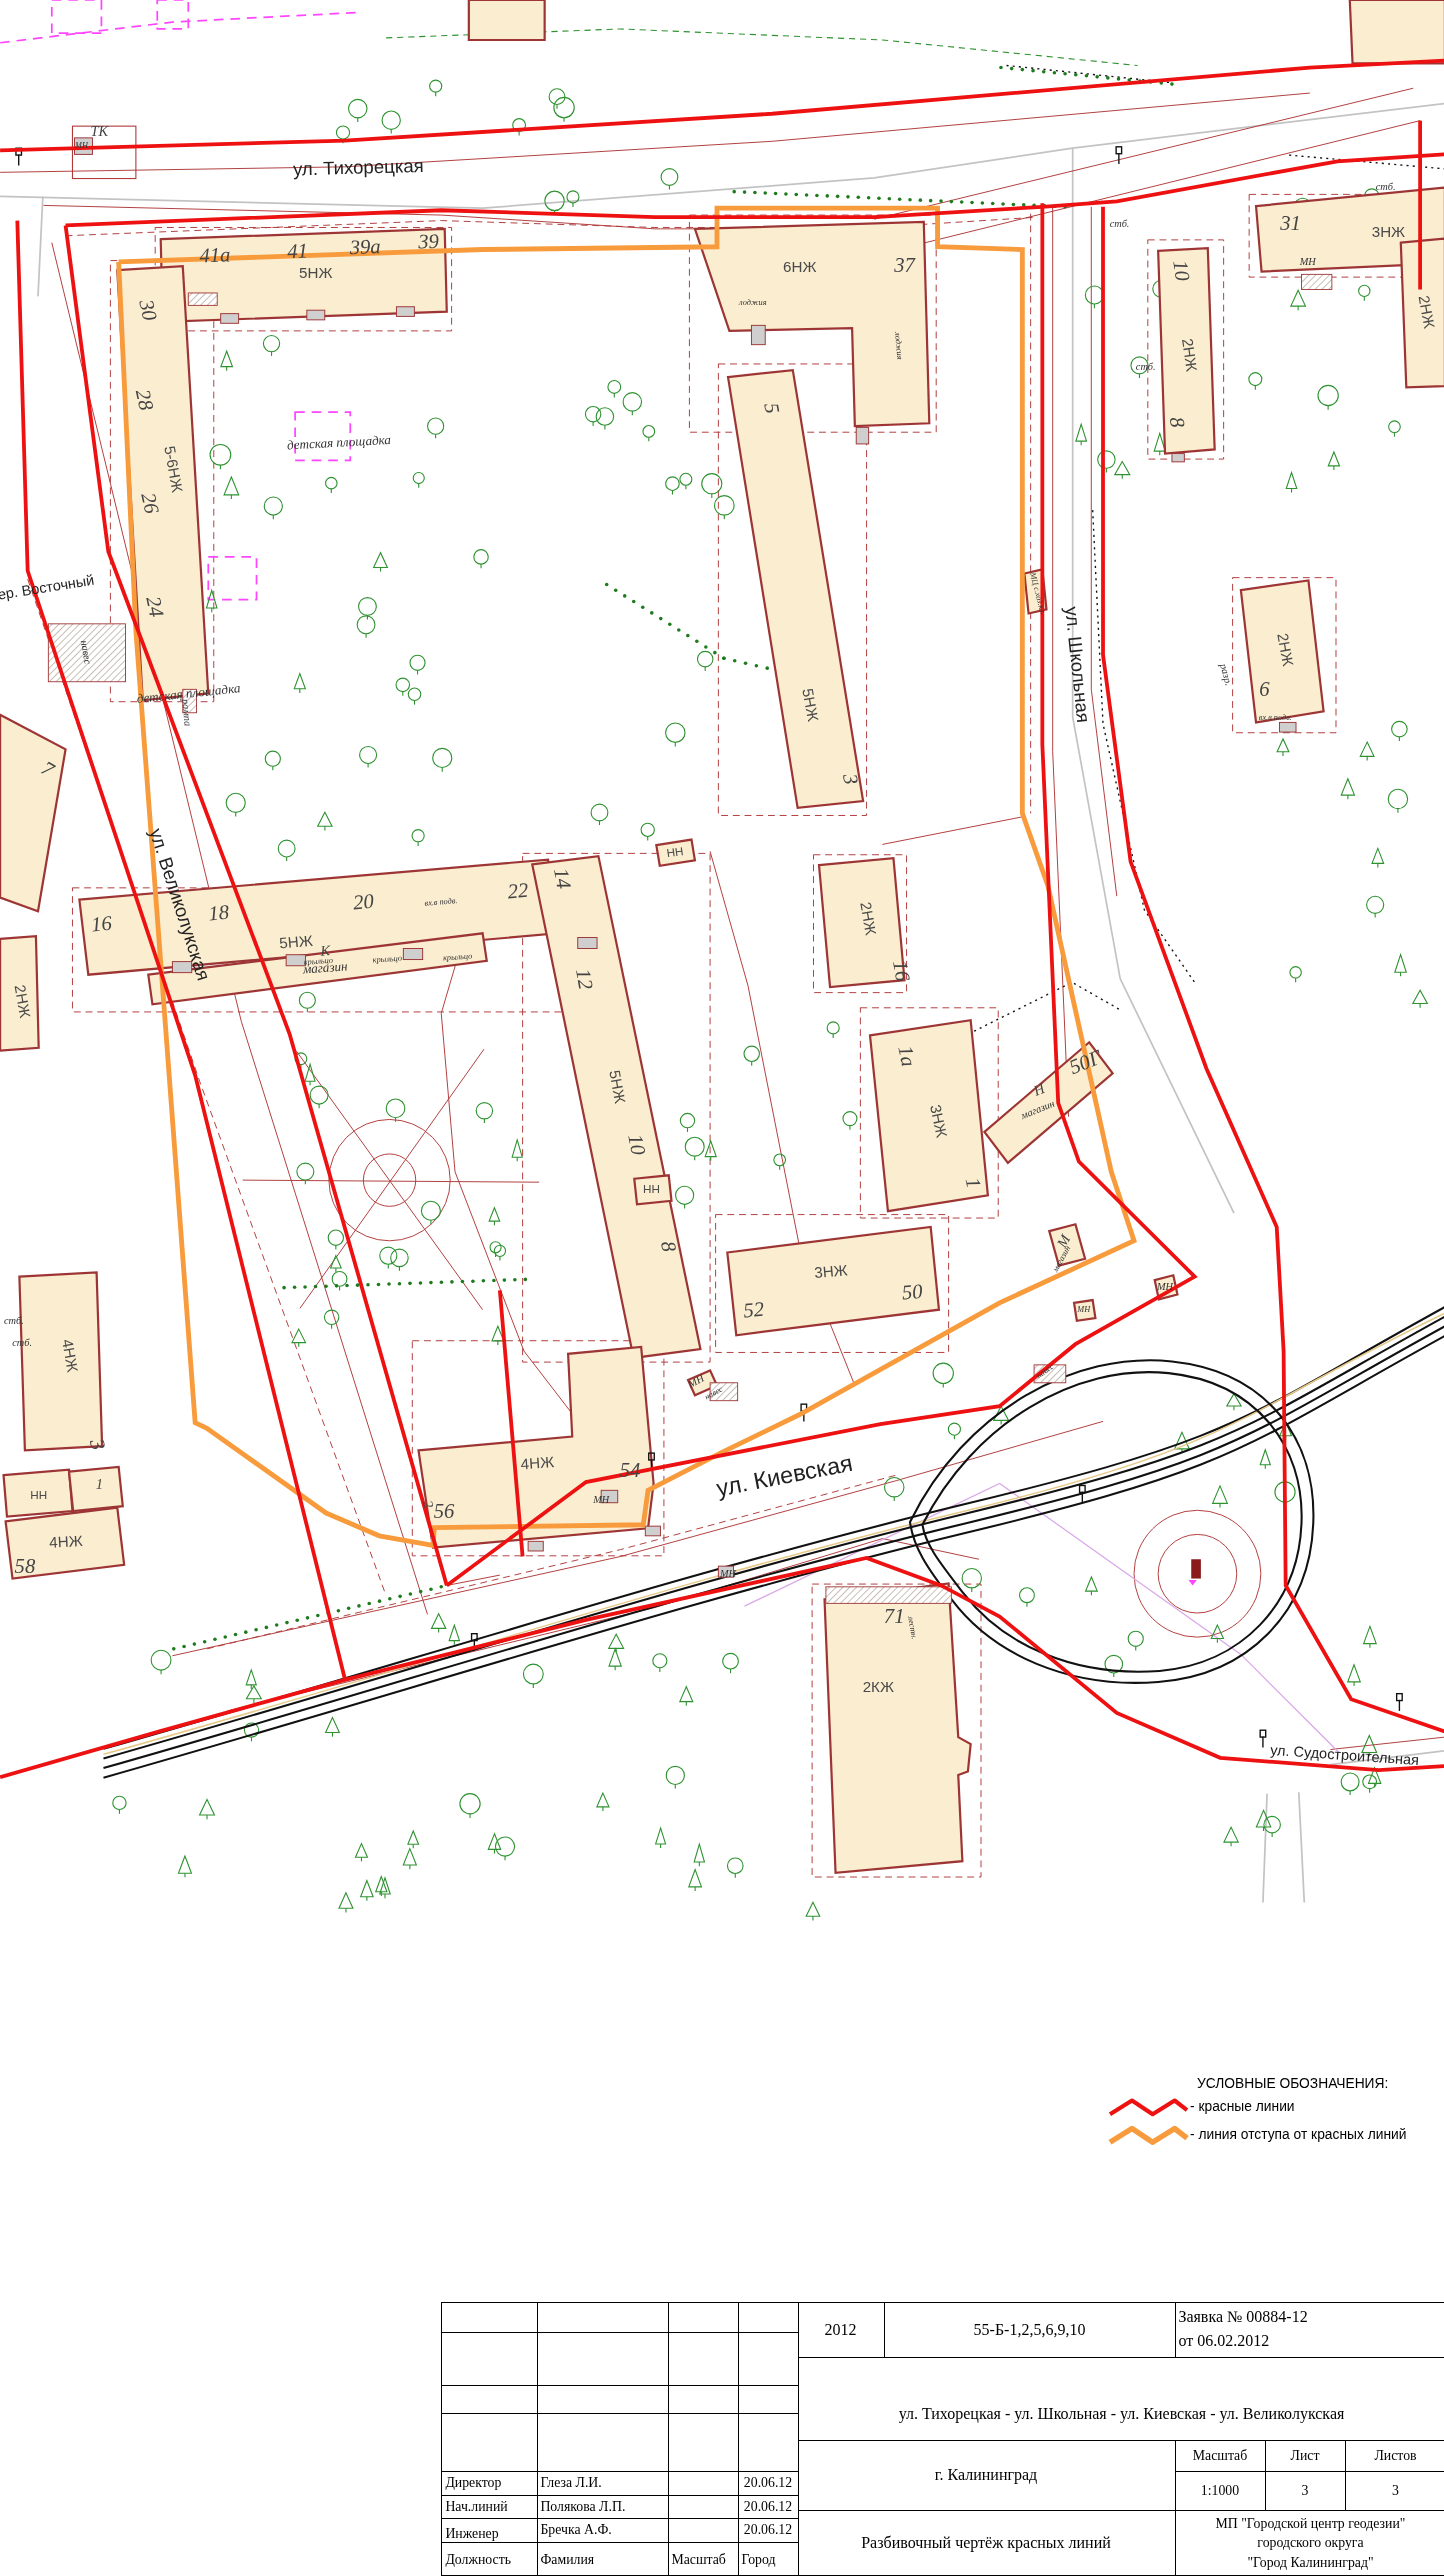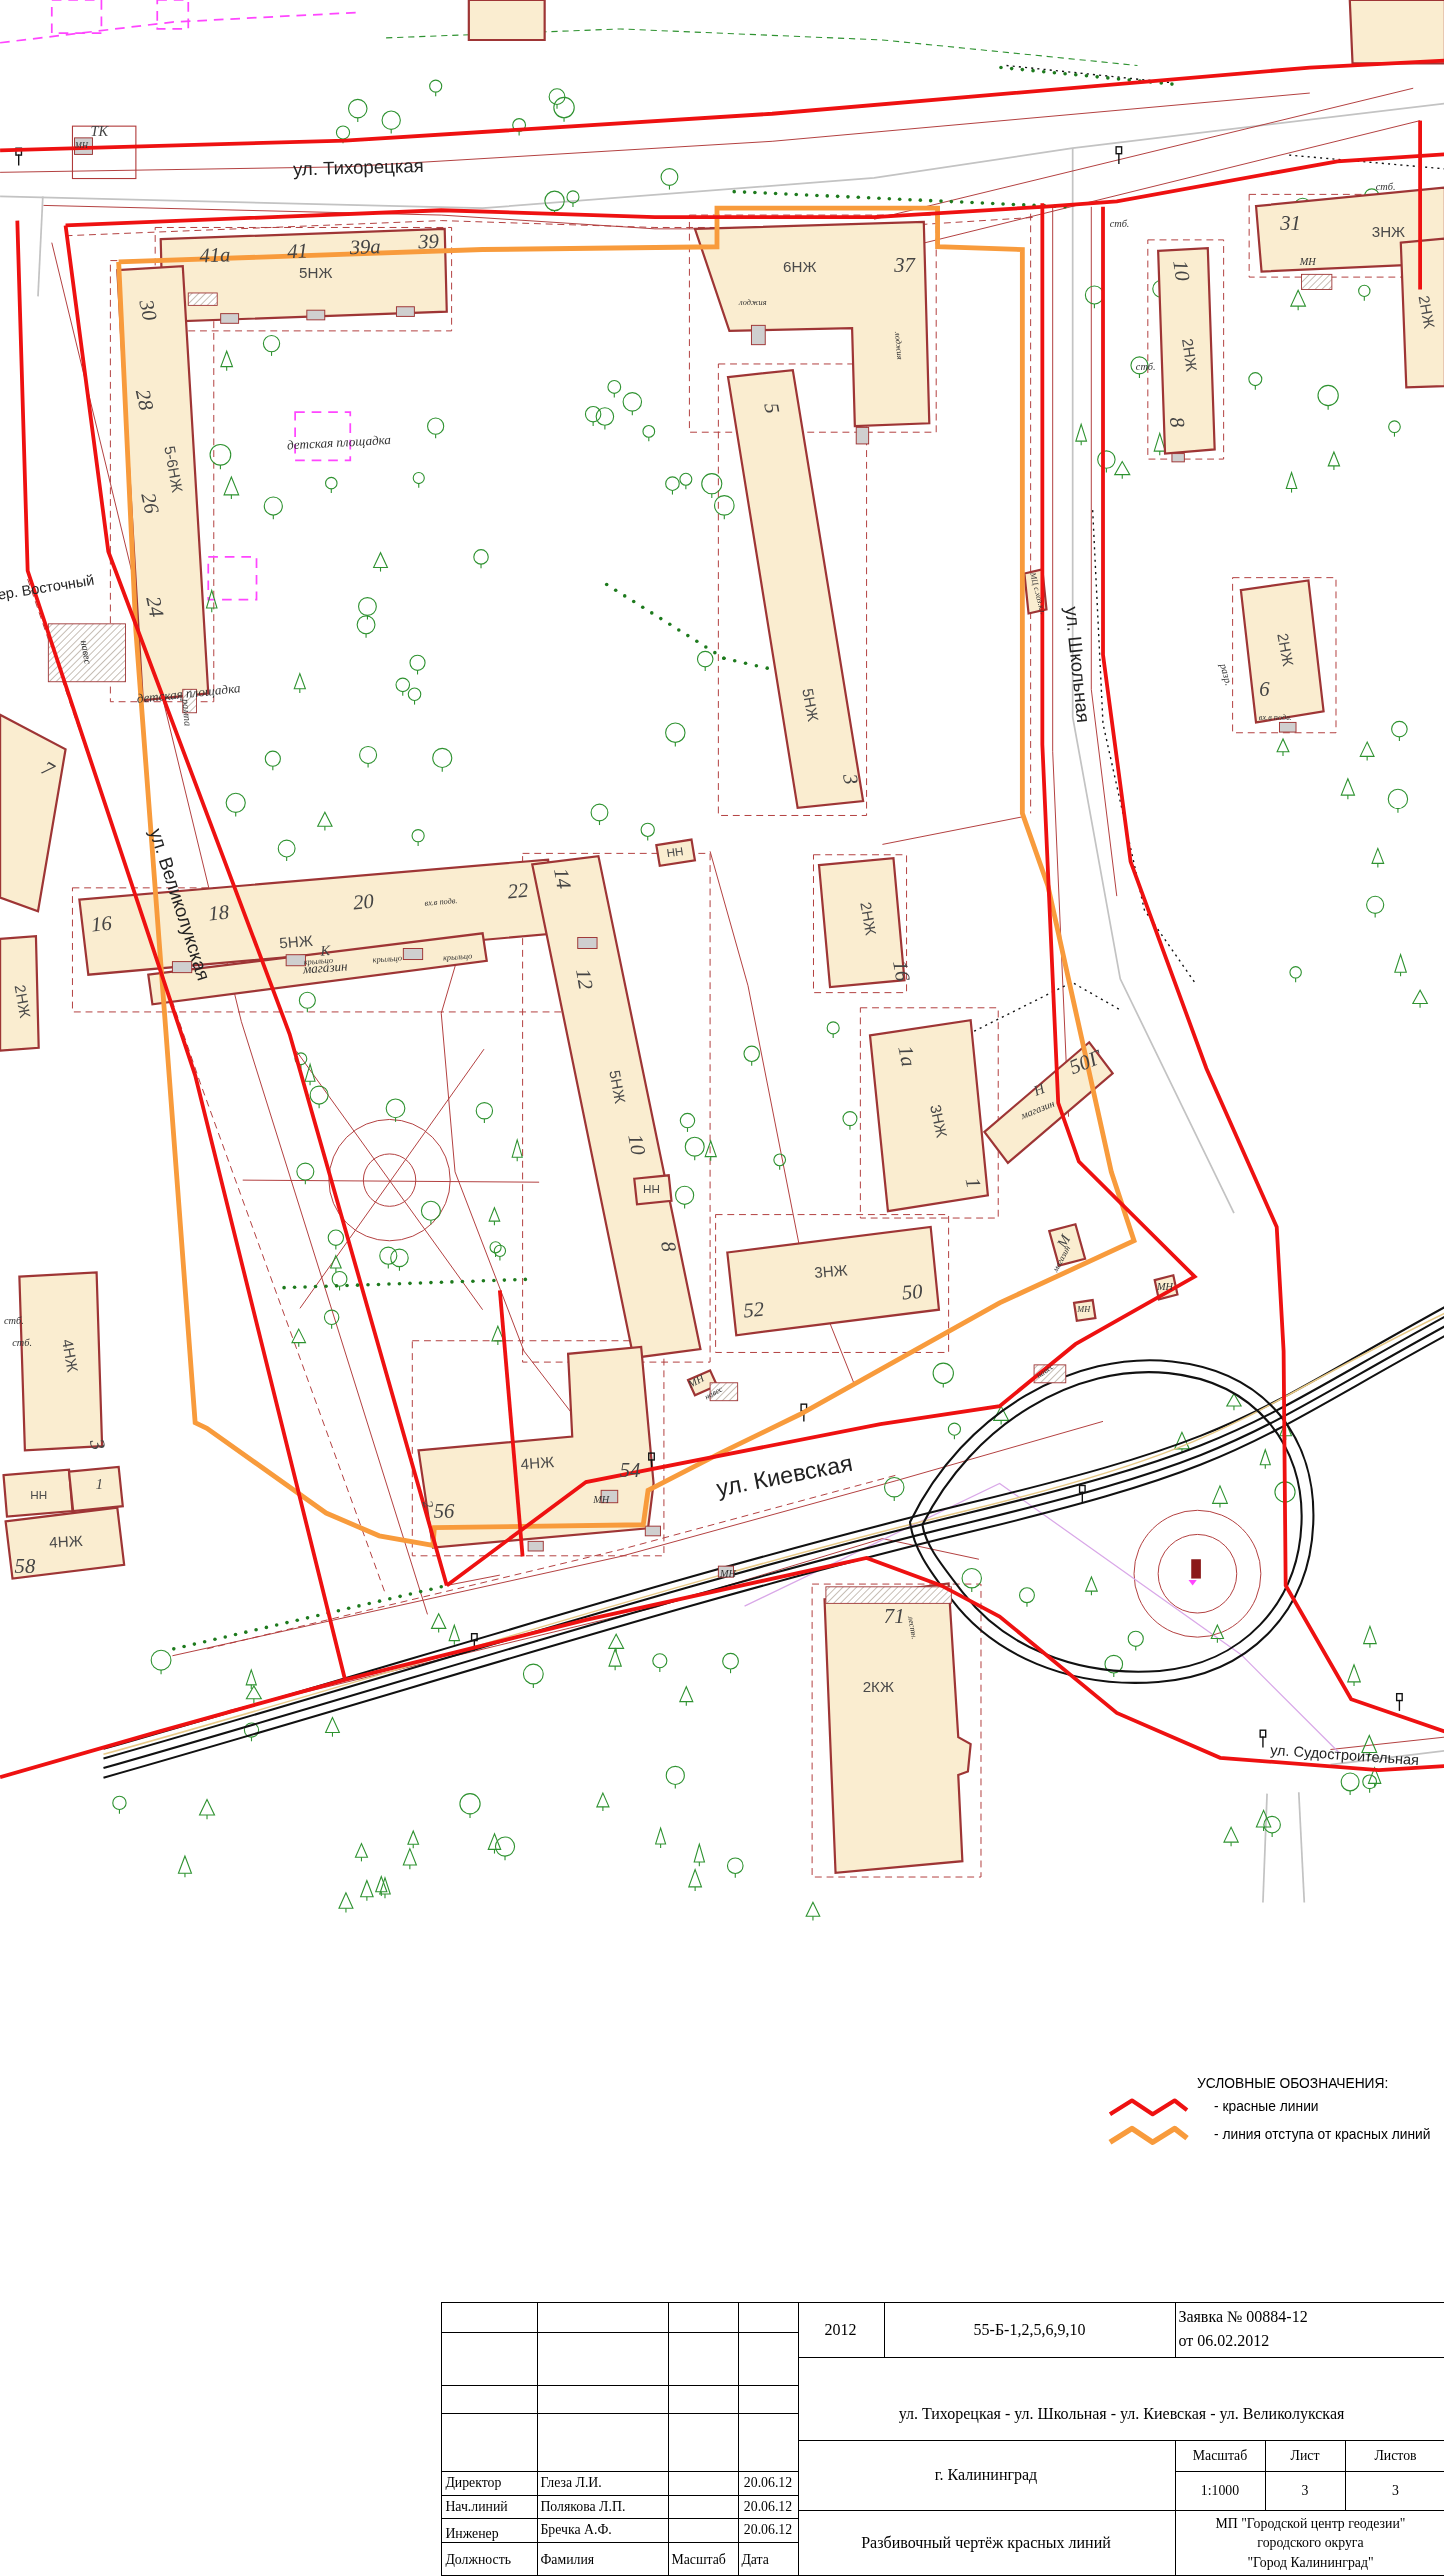--- a/index.html
+++ b/index.html
@@ -16,21 +16,21 @@
   .t-codS{font:17px "Liberation Sans",sans-serif;fill:#4a4a4a;}
   .t-sm {font:italic 19px "Liberation Serif",serif;fill:#333;}
   .t-ti {font:italic 15px "Liberation Serif",serif;fill:#333;}
   .t-ti2{font:italic 12px "Liberation Serif",serif;fill:#333;}
   text{text-anchor:middle;}
   
   .legend{position:absolute;left:1107px;top:2076px;width:338px;height:117px;}
   .legend-title{font:13.8px "Liberation Sans",sans-serif;color:#000;margin-left:90px;}
   .legend-row{display:flex;align-items:center;margin-top:4.1px;}
   .legend-row svg{flex:0 0 83px;}
-  .legend-label{font:13.8px "Liberation Sans",sans-serif;color:#000;margin-left:24px;white-space:nowrap;}
+  .legend-label{font:13.8px "Liberation Sans",sans-serif;color:#000;margin-left:0;white-space:nowrap;}
   
   .tb{position:absolute;left:441px;top:2302px;width:1004px;height:274px;border:1.4px solid #000;
       box-sizing:border-box;font-family:"Liberation Serif",serif;color:#000;}
   .ln{position:absolute;background:#000;}
   .tc{position:absolute;display:flex;align-items:center;justify-content:center;text-align:left;
       font:13.8px "Liberation Serif",serif;}
   .tl{justify-content:flex-start;text-align:left;padding-left:3.4px;box-sizing:border-box;}
   .big{font-size:16px;}
 </style>
 </head>
@@ -840,16 +840,16 @@
     <div class="tc" style="left:296px;top:168px;width:60px;height:23.4px">20.06.12</div>
     <div class="tc tl" style="left:0;top:192px;width:95px;height:23.4px">Нач.линий</div>
     <div class="tc tl" style="left:95px;top:192px;width:131px;height:23.4px">Полякова Л.П.</div>
     <div class="tc" style="left:296px;top:192px;width:60px;height:23.4px">20.06.12</div>
     <div class="tc tl" style="left:0;top:215px;width:95px;height:32px">Инженер</div>
     <div class="tc tl" style="left:95px;top:215px;width:131px;height:23.4px">Бречка А.Ф.</div>
     <div class="tc" style="left:296px;top:215px;width:60px;height:23.4px">20.06.12</div>
     <div class="tc tl" style="left:0;top:239px;width:95px;height:36px">Должность</div>
     <div class="tc tl" style="left:95px;top:239px;width:131px;height:35px">Фамилия</div>
     <div class="tc tl" style="left:226px;top:239px;width:70px;height:35px">Масштаб</div>
-    <div class="tc tl" style="left:296px;top:239px;width:60px;height:35px">Дата</div>
+    <div class="tc tl" style="left:296px;top:239px;width:60px;height:35px">Город</div>
   </div>
 </div>
 
 
 </body></html>

